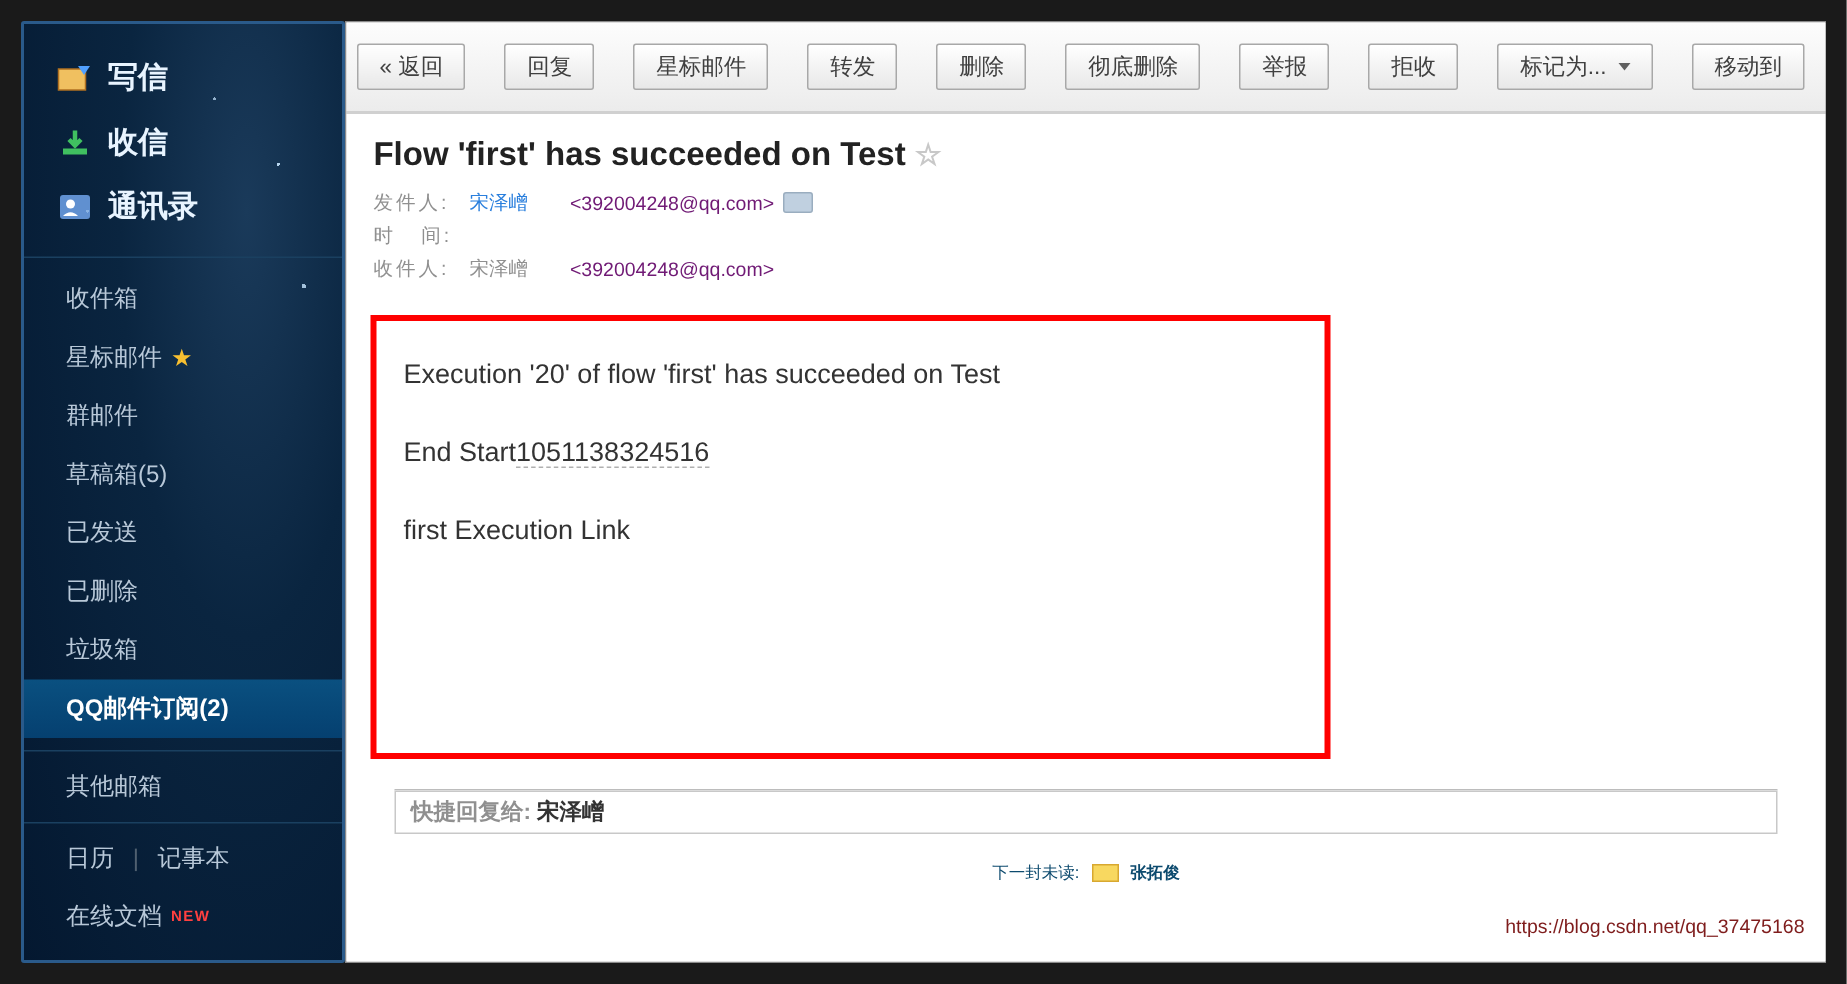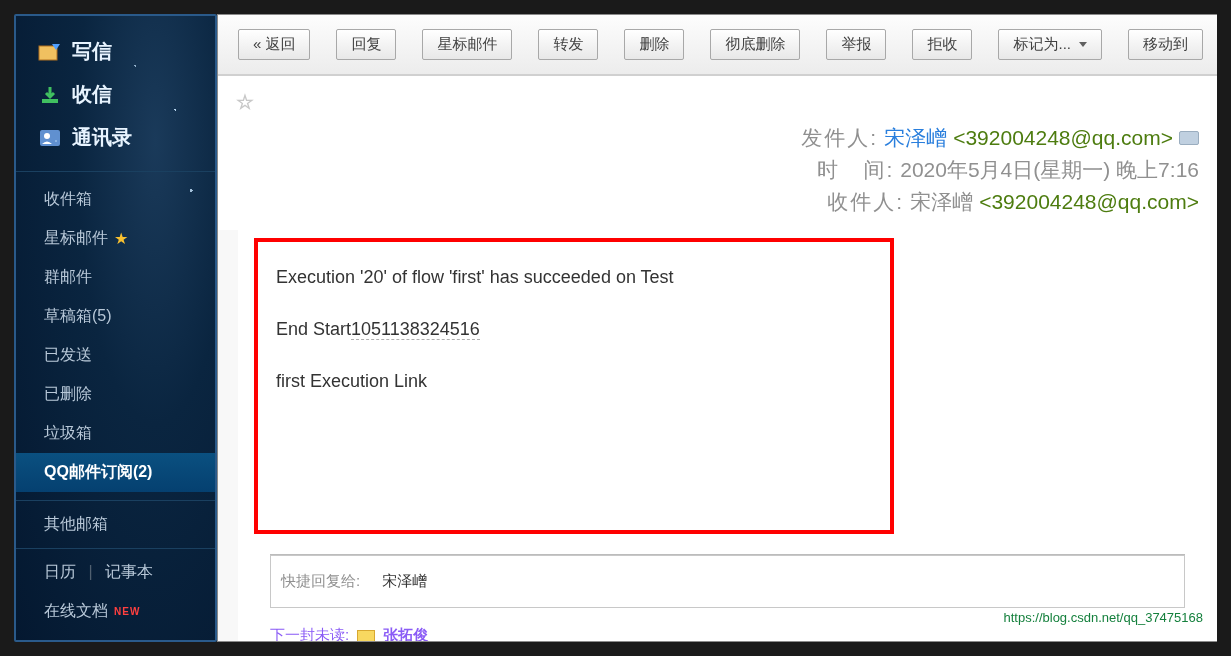--- a/index.html
+++ b/index.html
@@ -89,21 +89,21 @@
     border-top: 1px solid #8a8a8a;
     border-left: 1px solid #8a8a8a;
     border-bottom: 1px solid #8a8a8a;
     display: flex;
     flex-direction: column;
     position: relative;
   }
   .toolbar {
     display: flex;
     gap: 26px;
-    padding: 14px 14px 14px 20px;
+    padding: 14px 14px 14px 7px;
     background: linear-gradient(#fdfdfd, #ececec);
     border-bottom: 2px solid #d0d0d0;
     align-items: center;
   }
   .btn {
     background: linear-gradient(#ffffff, #e8e8e8);
     border: 1px solid #a8a8a8;
     padding: 5px 14px;
     font-size: 15px;
     color: #404040;
@@ -134,45 +134,43 @@
     align-items: center;
     gap: 6px;
   }
   .subject .star-outline {
     font-size: 20px;
     color: #c8c8c8;
     cursor: pointer;
   }
   .meta-rows { margin-top: 8px; }
   .meta-row {
-    font-size: 21px;
+    font-size: 13px;
     color: #909090;
     padding: 2px 0;
     display: flex;
     align-items: center;
     gap: 6px;
-    justify-content: flex-end;
   }
   .meta-row .label { color: #909090; min-width: 58px; letter-spacing: 2px; }
   .meta-row .sender-name { color: #2a7fdd; cursor: pointer; }
-  .meta-row .addr { color: #4d7c0f; }
+  .meta-row .addr { color: #701a75; margin-left: 22px; }
   .contact-icon {
     display: inline-block;
     width: 20px; height: 14px;
     border: 1px solid #9aadbf;
     background: #c0d0e0;
     border-radius: 2px;
   }
 
   .body-area {
     flex: 1;
     background: #fff;
     padding: 8px 16px;
     overflow: auto;
-    margin-left: 20px;
   }
   .highlight-box {
     border: 4px solid #ff0000;
     padding: 22px 18px 22px 18px;
     width: 640px;
     font-size: 18px;
     color: #333;
     line-height: 1.45;
     min-height: 296px;
   }
@@ -184,46 +182,48 @@
 
   .quick-reply {
     margin: 20px 16px 0 16px;
     border-top: 1px solid #bcbcbc;
     background: linear-gradient(#fdfdfd,#ececec);
     padding-top: 0;
   }
   .quick-reply-box {
     border: 1px solid #c8c8c8;
     background: #fff;
-    padding: 16px 10px;
+    padding: 4px 10px;
     font-size: 15px;
     color: #909090;
     display: flex;
-    gap: 22px;
+    gap: 4px;
+    font-weight: bold;
   }
   .next-unread {
     padding: 18px 16px 10px 16px;
-    font-size: 15px;
-    color: #8b5cf6;
+    font-size: 11px;
+    color: #0c4a6e;
     display: flex;
     align-items: center;
     gap: 8px;
+    justify-content: center;
   }
   .env-icon {
     width: 18px; height: 12px;
     background: #f8d860;
     border: 1px solid #d8a830;
     display: inline-block;
   }
   .watermark {
     position: absolute;
     right: 14px;
     bottom: 16px;
     font-size: 13px;
-    color: #15803d;
+    color: #7f1d1d;
     pointer-events: none;
   }
 </style>
 </head>
 <body>
 
 <div class="outer">
 
   <div class="sidebar">
     <div class="side-top">
@@ -333,32 +333,32 @@
           <span>标记为...</span>
           <span class="caret"></span>
         </div>
       <div class="btn">
           <span>移动到</span>
         </div>
     </div>
 
     <div class="mail-header">
       <div class="subject">
+        <span>Flow 'first' has succeeded on Test</span>
         <span class="star-outline">☆</span>
       </div>
       <div class="meta-rows">
         <div class="meta-row">
           <span class="label">发件人:</span>
           <span class="sender-name">宋泽嶒</span>
           <span class="addr">&lt;392004248@qq.com&gt;</span>
           <span class="contact-icon"></span>
         </div>
         <div class="meta-row">
           <span class="label">时&nbsp;&nbsp;&nbsp;间:</span>
-          <span>2020年5月4日(星期一) 晚上7:16</span>
         </div>
         <div class="meta-row">
           <span class="label">收件人:</span>
           <span>宋泽嶒</span>
           <span class="addr">&lt;392004248@qq.com&gt;</span>
         </div>
       </div>
     </div>
 
     <div class="body-area">

